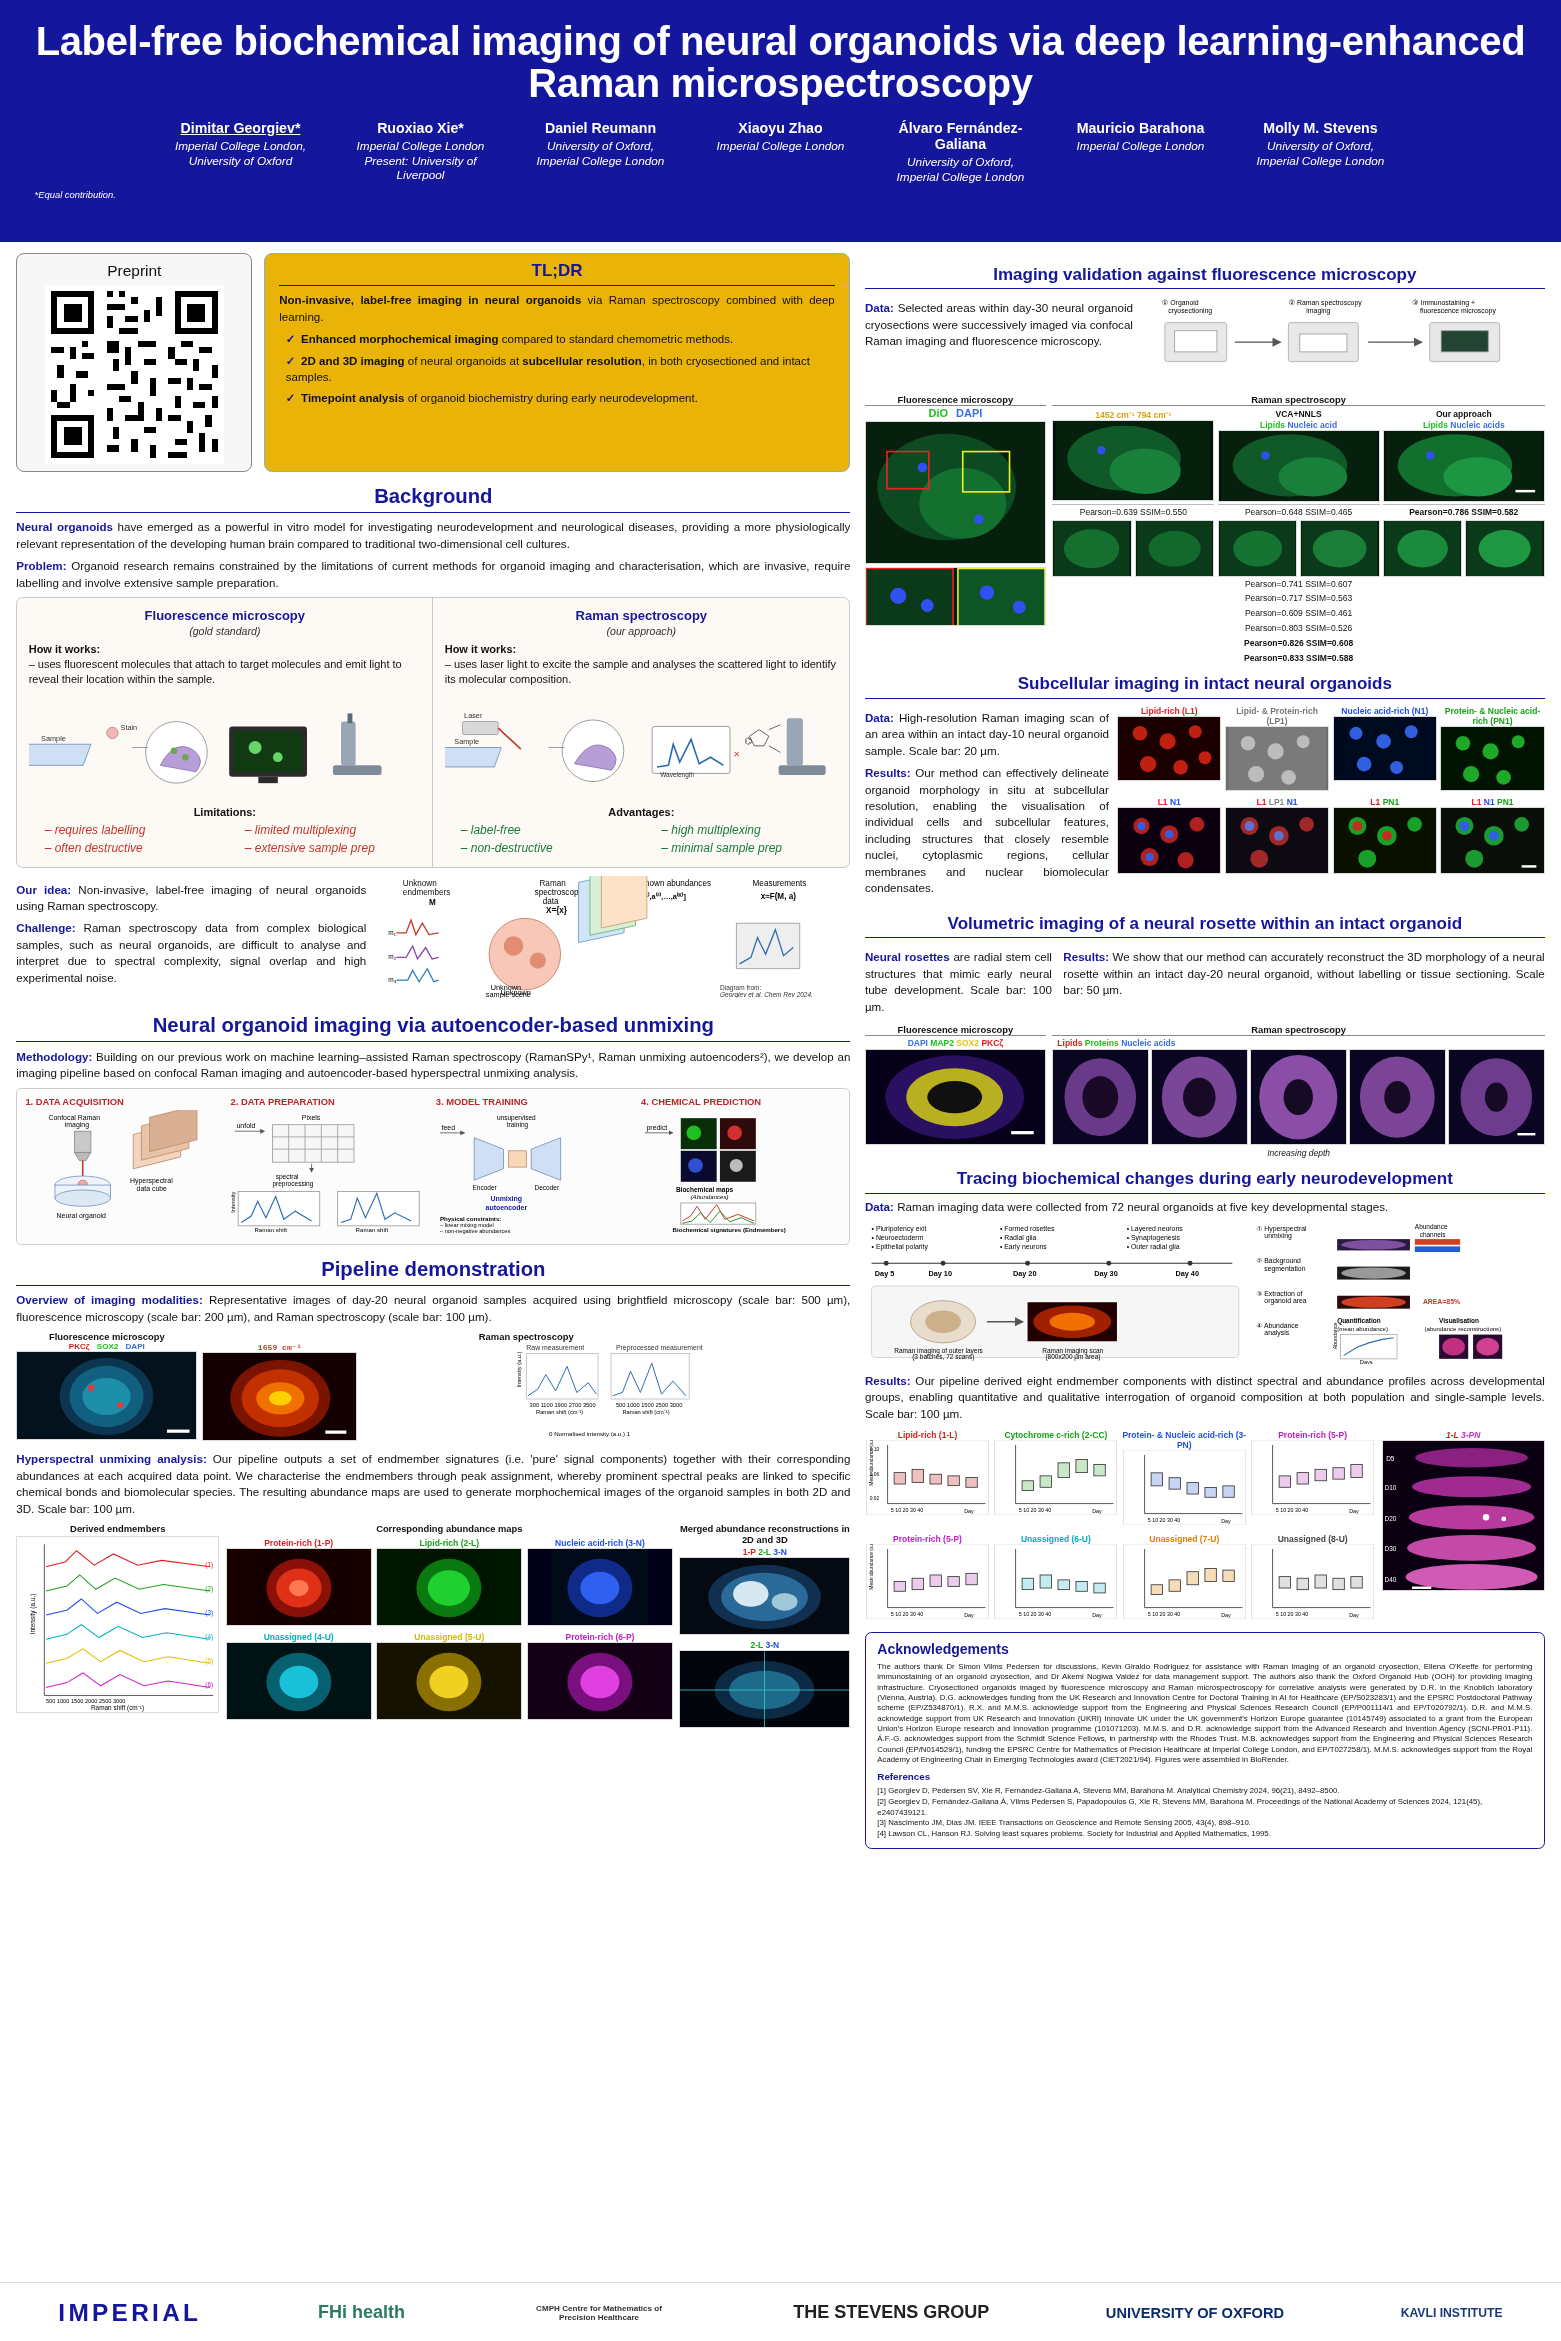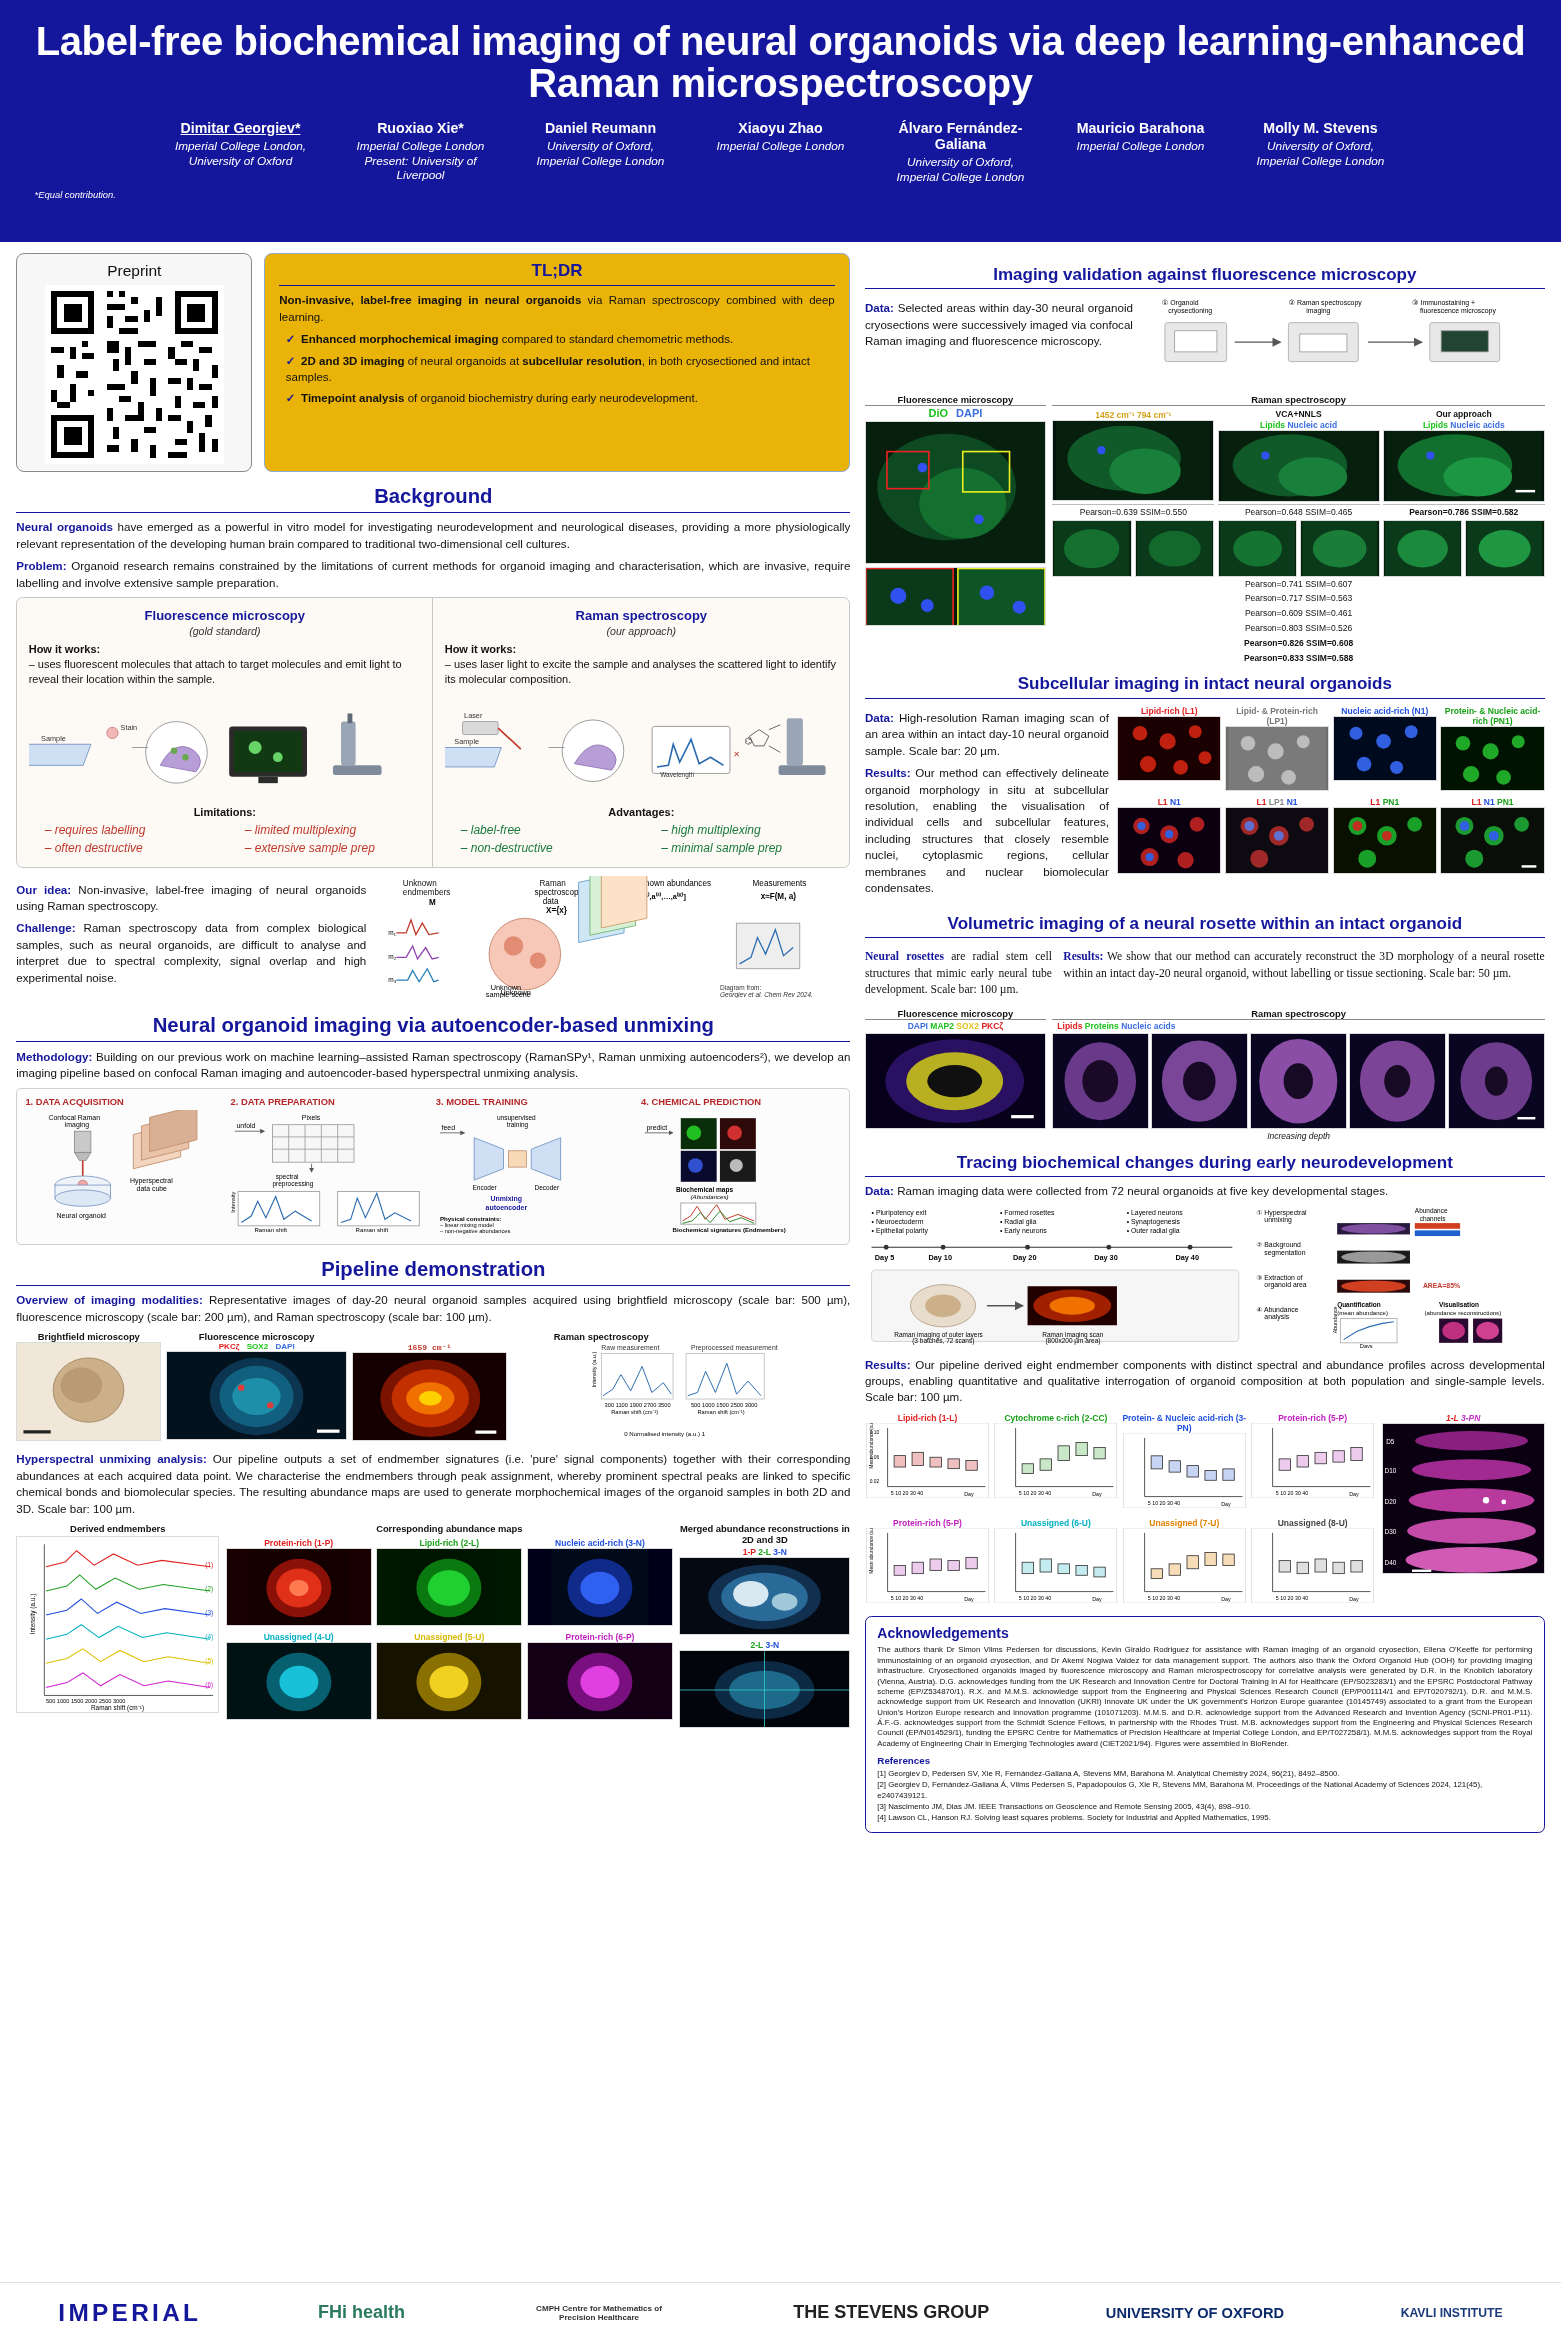--- a/index.html
+++ b/index.html
@@ -477,31 +477,20 @@
           <text x="36" y="150" font-size="7.5" font-weight="bold">Biochemical signatures (Endmembers)</text>
         </svg>
       </div>
     </div>
   </div>
 
   <div class="sec-title">Pipeline demonstration</div>
   <p class="txt"><span class="bold-blue">Overview of imaging modalities:</span><span> Representative images of day-20 neural organoid samples acquired using brightfield microscopy (scale bar: 500 µm), fluorescence microscopy (scale bar: 200 µm), and Raman spectroscopy (scale bar: 100 µm).</span></p>
 
   <div class="grid-imgs" style="margin-top:3.3px;">
-    <div style="width:145px;">
-      <div class="blk-lbl" style="color:#111;">Brightfield microscopy</div>
-      <div class="fig" style="height:99px;background:#efe6d8;">
-        <svg width="100%" height="99" viewBox="0 0 178 122">
-              <rect width="178" height="122" fill="#f0e7d9"></rect>
-        <ellipse cx="89" cy="58" rx="44" ry="40" fill="#cbb08a" stroke="#9c7f5c"></ellipse>
-        <ellipse cx="80" cy="52" rx="26" ry="22" fill="#b99a74"></ellipse>
-        <rect x="8" y="108" width="34" height="4" fill="#222"></rect>
-            </svg>
-      </div>
-    </div>
     <div style="width:181px;">
       <div class="blk-lbl" style="color:#111;">Fluorescence microscopy</div>
       <div style="font-size:8.1px;text-align:center;">
         <span style="color:#e21b1b;font-weight:bold;">PKCζ</span>
         <span style="color:#19c219;font-weight:bold;margin-left:4.9px;">SOX2</span>
         <span style="color:#3a6de0;font-weight:bold;margin-left:4.9px;">DAPI</span>
       </div>
       <div class="fig" style="height:89px;background:#03121f;">
         <svg width="100%" height="89" viewBox="0 0 222 110">
               <rect width="222" height="110" fill="#04121d"></rect>
@@ -939,21 +928,21 @@
                     <circle cx="38" cy="62" r="11" fill="#1a9a30"></circle>
                     <rect x="96" y="70" width="18" height="3" fill="#fff"></rect>
                   </g>
                 </svg></div>
         </div>
       </div>
     </div>
   </div>
 
   <div class="sub-title">Volumetric imaging of a neural rosette within an intact organoid</div>
-  <div class="row" style="gap:11.4px;font-family:Liberation Serif, serif;">
+  <div class="row" style="gap:11.4px;">
     <div style="width:187px;">
       <p class="txt"><span class="bold-blue">Neural rosettes</span><span> are radial stem cell structures that mimic early neural tube development. Scale bar: 100 µm.</span></p>
     </div>
     <div style="flex:1;">
       <p class="txt"><span class="bold-blue">Results:</span><span> We show that our method can accurately reconstruct the 3D morphology of a neural rosette within an intact day-20 neural organoid, without labelling or tissue sectioning. Scale bar: 50 µm.</span></p>
     </div>
   </div>
   <div class="row" style="gap:6.5px;margin-top:3.3px;">
     <div style="width:181px;">
       <div class="blk-lbl" style="border-bottom:0.8px solid #888;">Fluorescence microscopy</div>

